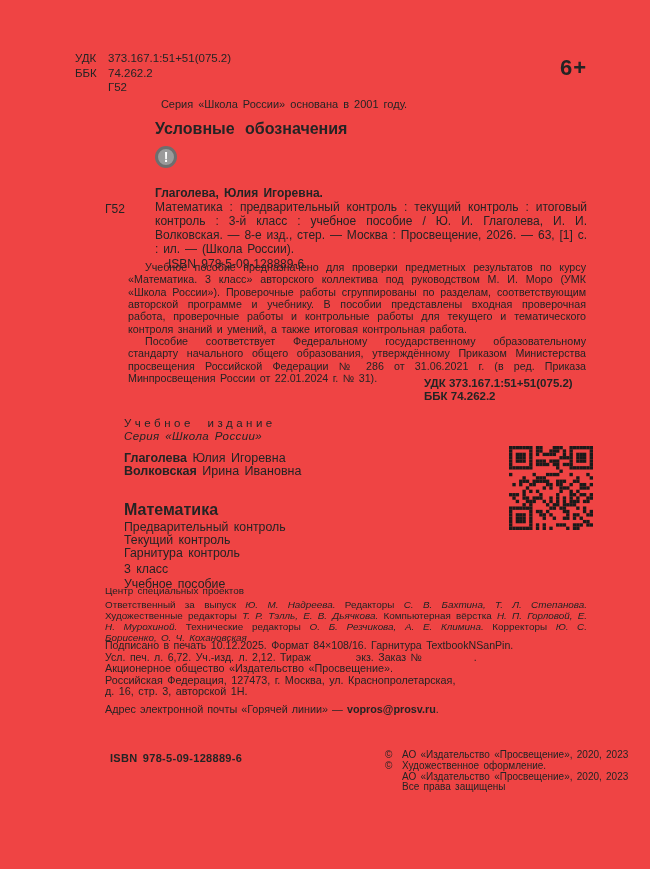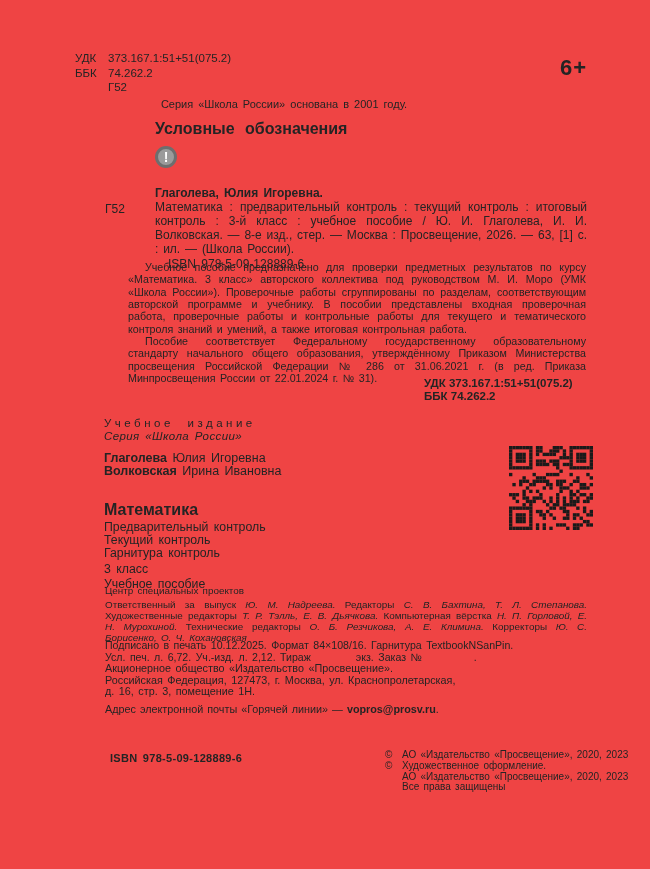--- a/index.html
+++ b/index.html
@@ -36,21 +36,21 @@
   .catalog-desc { margin:0 0 0 50px; text-align:justify; line-height:13.9px; word-spacing:1.5px; }
   .catalog-isbn { margin-left:63px; word-spacing:2px; }
 
   
   .annotation { position:absolute; left:128px; top:261px; width:458px; font-size:10.7px; line-height:12.35px; text-align:justify; word-spacing:1.5px; }
   .annotation p { margin:0; text-indent:17px; }
 
   .classification { position:absolute; left:424px; top:377px; font-size:11.5px; font-weight:bold; line-height:13px; white-space:nowrap; }
 
   
-  .edition { position:absolute; left:104px; top:417px; font-size:12px; line-height:13px; }
+  .edition { position:absolute; left:124px; top:417px; font-size:12px; line-height:13px; }
   .ed-kind { letter-spacing:3.5px; word-spacing:7px; font-size:11.5px; }
   .ed-series { font-style:italic; margin-top:0; font-size:11.5px; letter-spacing:0.4px; word-spacing:2px; }
   .ed-author1 { margin-top:9px; font-size:12.5px; line-height:13px; word-spacing:2px; }
   .ed-author2 { font-size:12.5px; line-height:13px; word-spacing:2px; }
   .ed-title { margin-top:24px; font-size:16px; font-weight:bold; line-height:15px; }
   .ed-sub { font-size:12.3px; line-height:13px; word-spacing:2px; }
   .ed-sub.first { margin-top:4px; }
   .ed-sub.gap { margin-top:2.5px; }
 
   .qr { position:absolute; left:509px; top:446px; width:84px; height:84px; }
@@ -416,21 +416,21 @@
   </div>
 
   <div class="print-block">
     <div>Подписано в печать 10.12.2025. Формат 84×108/16. Гарнитура TextbookNSanPin.</div>
     <div><span>Усл. печ. л. 6,72. Уч.-изд. л. 2,12. Тираж</span><span class="spacer-a"></span><span>экз. Заказ №</span><span class="spacer-b"></span><span>.</span></div>
   </div>
 
   <div class="publisher-block">
     <div>Акционерное общество «Издательство «Просвещение».</div>
     <div>Российская Федерация, 127473, г. Москва, ул. Краснопролетарская,</div>
-    <div>д. 16, стр. 3, помещение 1Н.</div>
+    <div>д. 16, стр. 3, авторской 1Н.</div>
   </div>
 
   <div class="email-line"><span>Адрес электронной почты «Горячей линии» — </span><span class="b">vopros@prosv.ru</span><span>.</span></div>
 
   <div class="footer-isbn">ISBN 978-5-09-128889-6</div>
   <div class="footer-copy">
     <div class="copy-row"><span class="sym">©</span><span>АО «Издательство «Просвещение», 2020, 2023</span></div>
     <div class="copy-row"><span class="sym">©</span><span>Художественное оформление.</span></div>
     <div class="copy-row"><span class="sym"></span><span>АО «Издательство «Просвещение», 2020, 2023</span></div>
     <div class="copy-row"><span class="sym"></span><span>Все права защищены</span></div>

